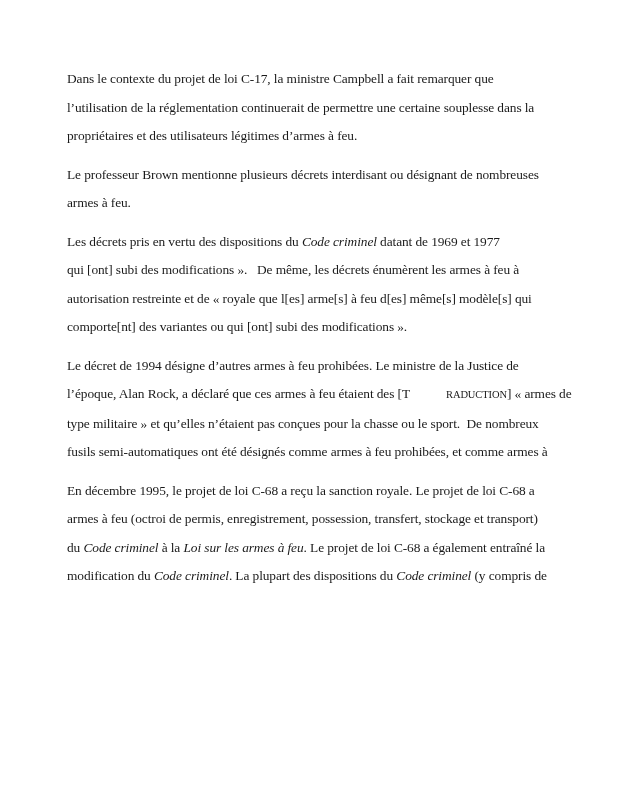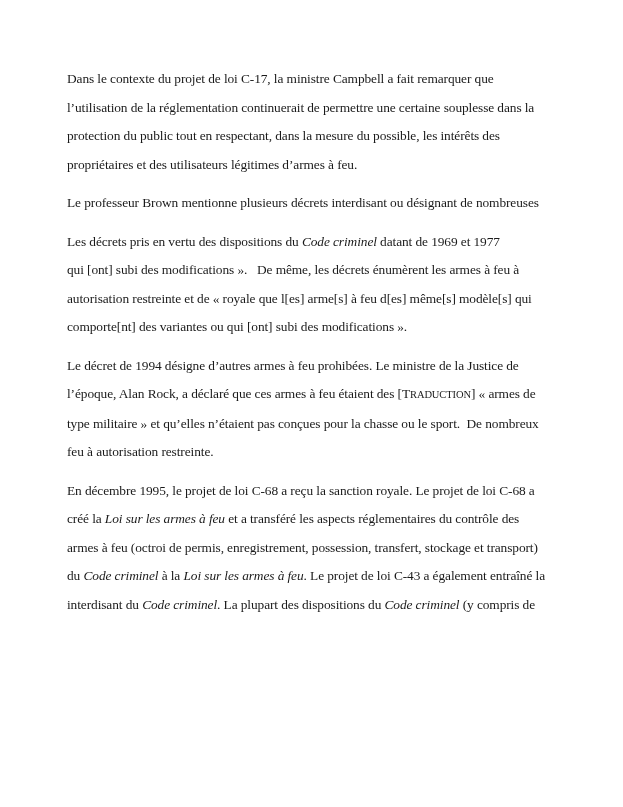--- a/index.html
+++ b/index.html
@@ -25,49 +25,48 @@
     color: #1a1a1a;
     letter-spacing: -0.1px;
   }
   .para {
     margin: 0 0 10px 0;
   }
   .line {
     white-space: pre;
   }
   .r-i { font-style: italic; }
-  .r-sc { font-size: 10.5px; }
+  .r-sc { font-size: 10.5px; margin-left: 36px; }
 </style>
 </head>
 <body>
 
 <div class="page">
   <div class="doc-text">
       <div class="para">
         <div class="line"><span>Dans le contexte du projet de loi C-17, la ministre Campbell a fait remarquer que</span></div>
         <div class="line"><span>l’utilisation de la réglementation continuerait de permettre une certaine souplesse dans la</span></div>
-        <div class="line"><span>protection du public tout en respectant, dans la mesure du possible, les intérêts des</span></div>
         <div class="line"><span>propriétaires et des utilisateurs légitimes d’armes à feu.</span></div>
       </div>
       <div class="para">
         <div class="line"><span>Le professeur Brown mentionne plusieurs décrets interdisant ou désignant de nombreuses</span></div>
+        <div class="line"><span>armes à feu.</span></div>
       </div>
       <div class="para">
         <div class="line"><span>Les décrets pris en vertu des dispositions du </span><span class="r-i">Code criminel</span><span> datant de 1969 et 1977</span></div>
         <div class="line"><span>qui [ont] subi des modifications ».   De même, les décrets énumèrent les armes à feu à</span></div>
         <div class="line"><span>autorisation restreinte et de « royale que l[es] arme[s] à feu d[es] même[s] modèle[s] qui</span></div>
         <div class="line"><span>comporte[nt] des variantes ou qui [ont] subi des modifications ».</span></div>
       </div>
       <div class="para">
         <div class="line"><span>Le décret de 1994 désigne d’autres armes à feu prohibées. Le ministre de la Justice de</span></div>
         <div class="line"><span>l’époque, Alan Rock, a déclaré que ces armes à feu étaient des [</span><span>T</span><span class="r-sc">RADUCTION</span><span>] « armes de</span></div>
         <div class="line"><span>type militaire » et qu’elles n’étaient pas conçues pour la chasse ou le sport.  De nombreux</span></div>
-        <div class="line"><span>feu à autorisation restreinte.</span></div>
+        <div class="line"><span>fusils semi-automatiques ont été désignés comme armes à feu prohibées, et comme armes à</span></div>
       </div>
       <div class="para">
         <div class="line"><span>En décembre 1995, le projet de loi C-68 a reçu la sanction royale. Le projet de loi C-68 a</span></div>
-        <div class="line"><span>créé la </span><span class="r-i">Loi sur les armes à feu</span><span> et a transféré les aspects réglementaires du contrôle des</span></div>
         <div class="line"><span>armes à feu (octroi de permis, enregistrement, possession, transfert, stockage et transport)</span></div>
-        <div class="line"><span>du </span><span class="r-i">Code criminel</span><span> à la </span><span class="r-i">Loi sur les armes à feu</span><span>. Le projet de loi C-43 a également entraîné la</span></div>
-        <div class="line"><span>interdisant du </span><span class="r-i">Code criminel</span><span>. La plupart des dispositions du </span><span class="r-i">Code criminel</span><span> (y compris de</span></div>
+        <div class="line"><span>du </span><span class="r-i">Code criminel</span><span> à la </span><span class="r-i">Loi sur les armes à feu</span><span>. Le projet de loi C-68 a également entraîné la</span></div>
+        <div class="line"><span>modification du </span><span class="r-i">Code criminel</span><span>. La plupart des dispositions du </span><span class="r-i">Code criminel</span><span> (y compris de</span></div>
       </div>
     </div>
 </div>
 
 </body></html>

